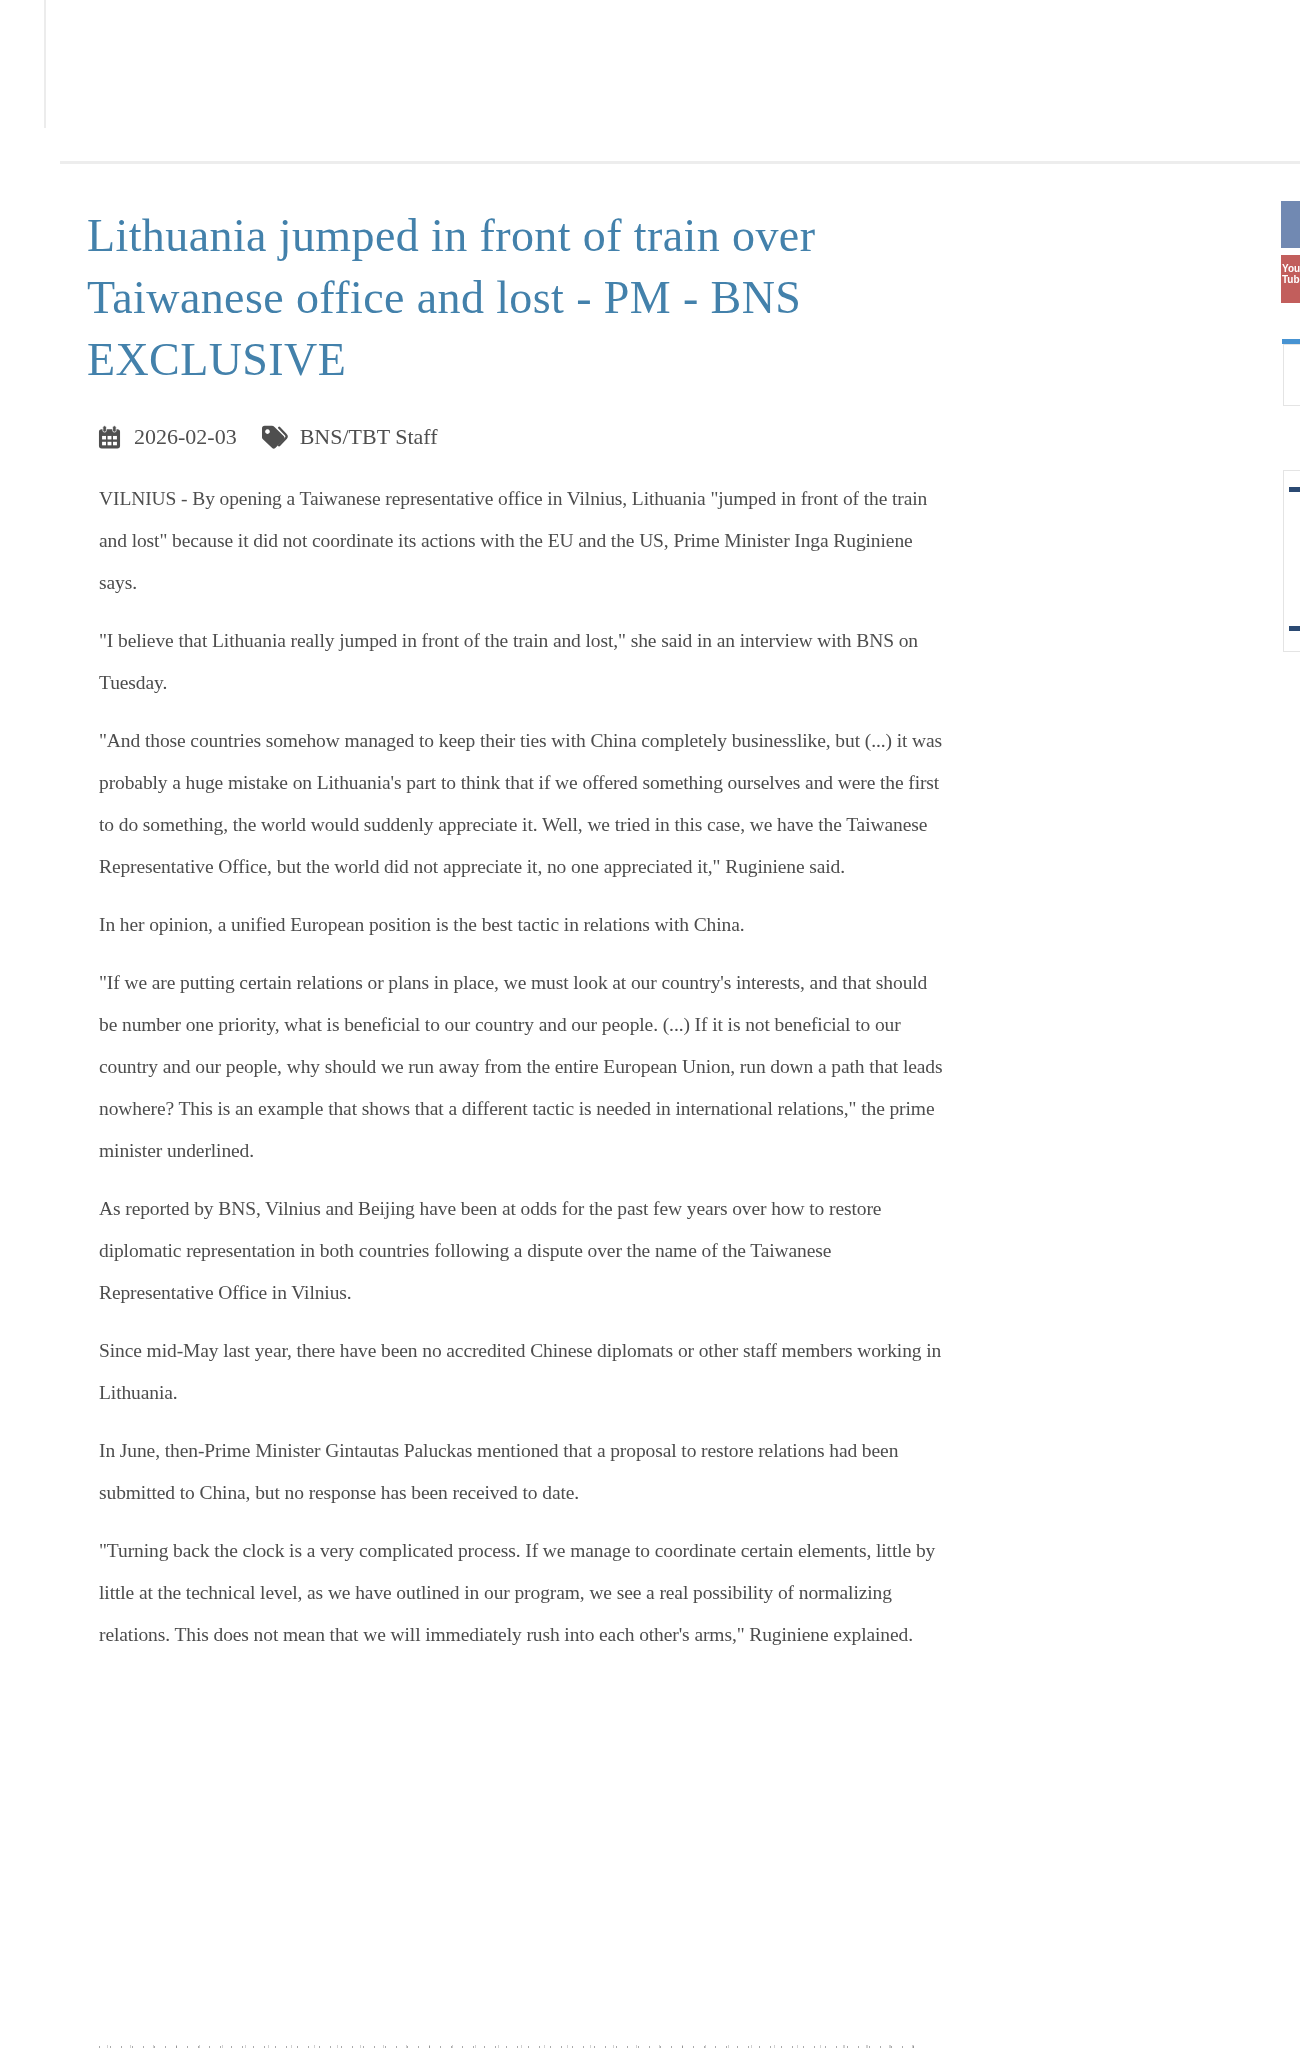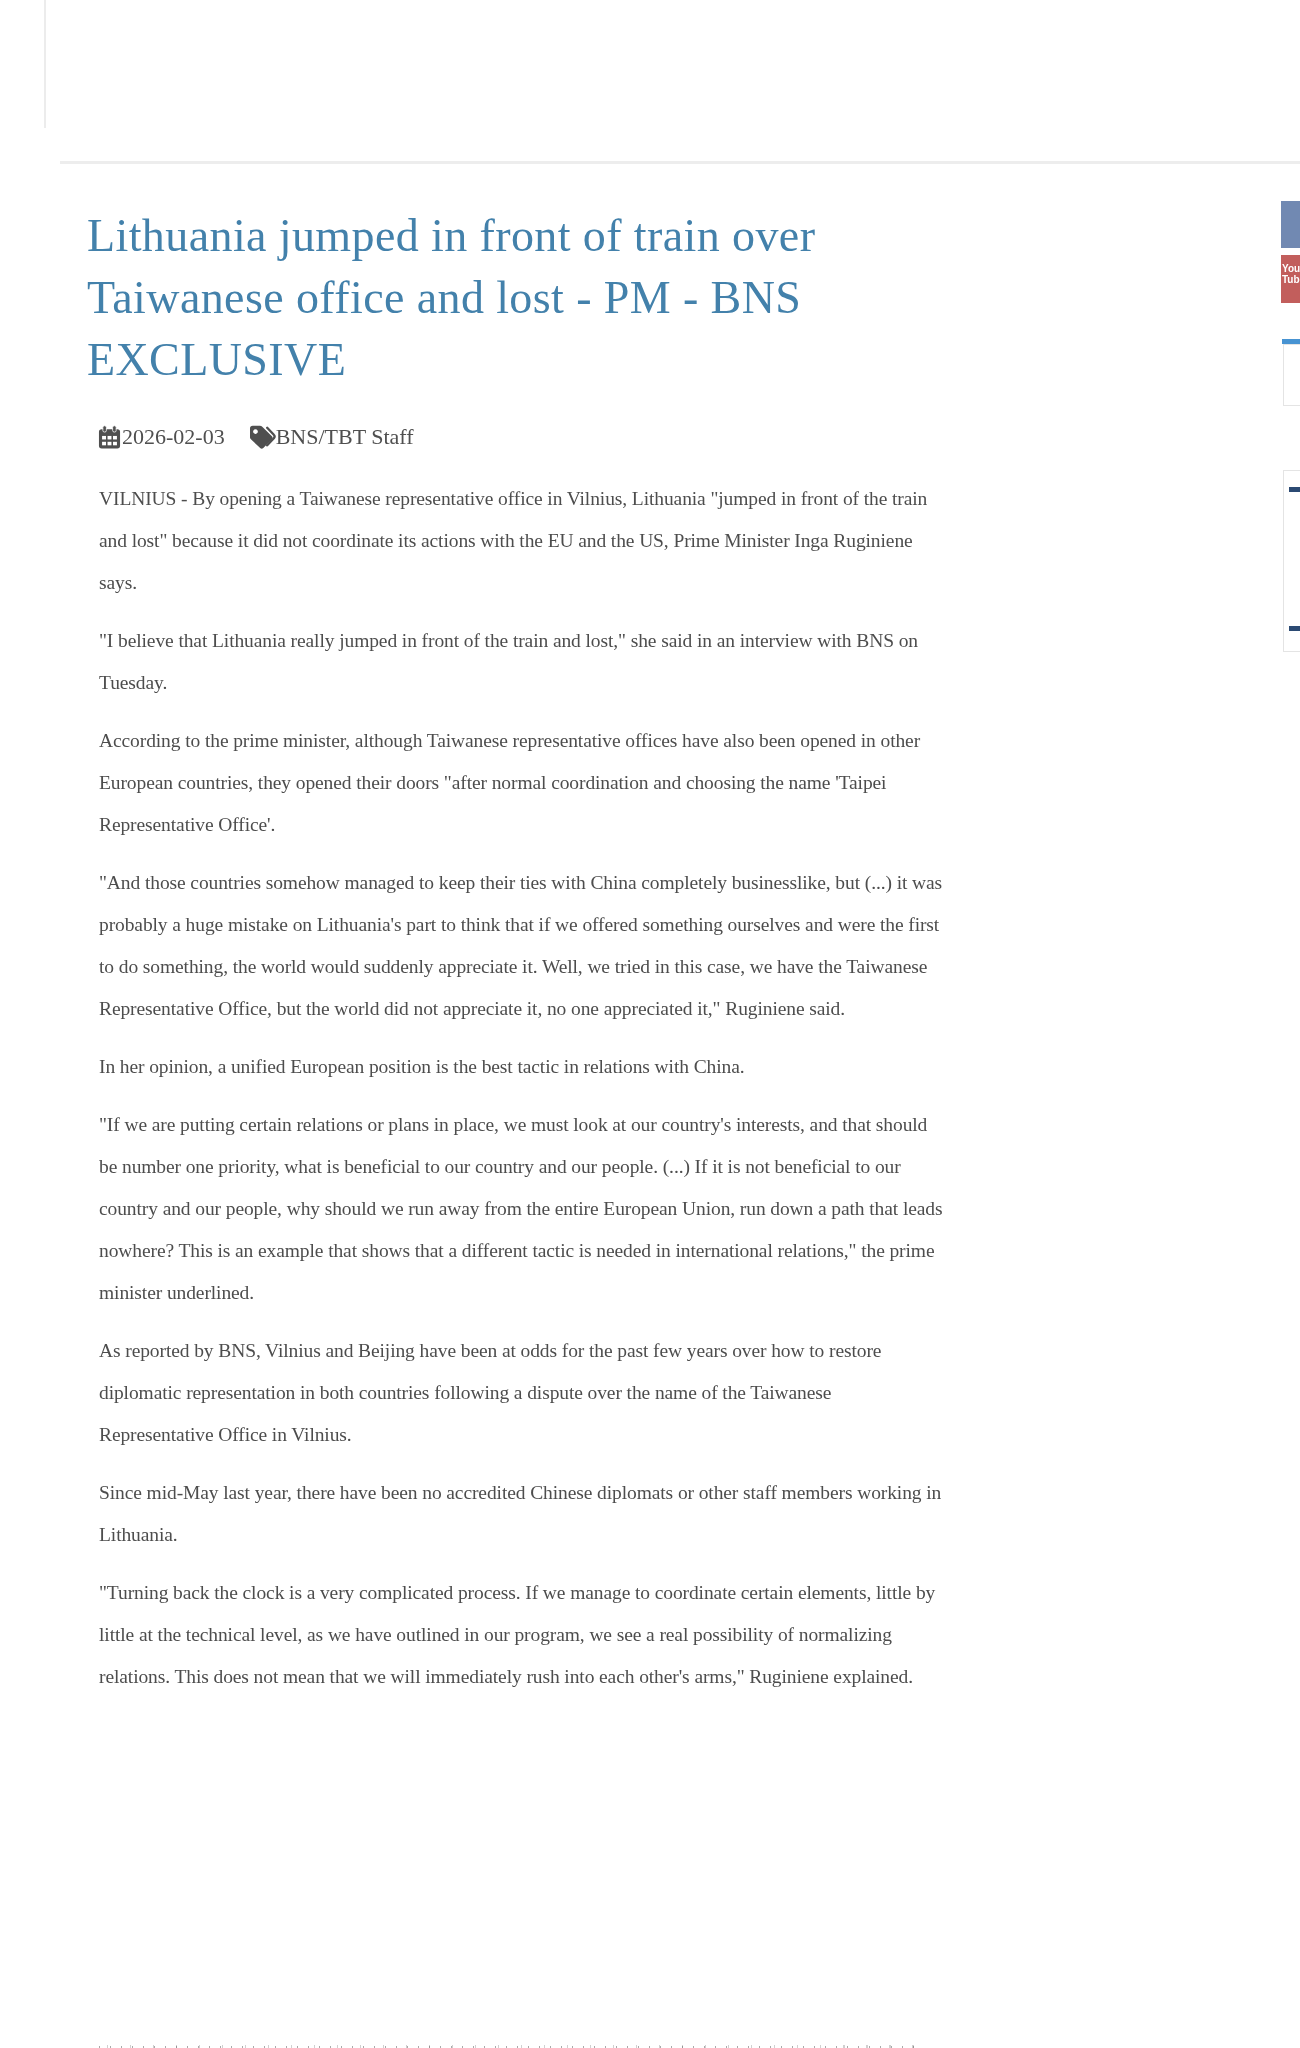--- a/index.html
+++ b/index.html
@@ -21,21 +21,21 @@
     position:absolute; left:78px; top:196px; width:850px; margin:9px;
     font-size:46px; line-height:62px; font-weight:400;
     color:#4381ab; letter-spacing:0.4px;
   }
   .meta {
     position:absolute; left:97px; top:421px; height:32px;
     display:flex; align-items:center;
     color:#4f4f4f; font-size:22px;
   }
   .meta .icon { display:inline-flex; color:#4f4f4f; }
-  .meta .meta-text { }
+  .meta .meta-text { margin-left:12px; }
   .meta .tags-icon { margin-left:24px; }
   .article-body {
     position:absolute; left:99px; top:478px; width:865px;
     font-size:19.5px; line-height:42px; letter-spacing:-0.1px;
     color:#4d4d4d;
   }
   .article-body p { margin:0 16px 16px 0; }
   .clipped-strip {
     position:absolute; left:99px; top:2040px; width:820px; height:8px;
     background:
@@ -111,26 +111,26 @@
         <path fill="currentColor" fill-rule="evenodd" d="M2 27 V9 q0-7 7-7 h18 q4 0 7 3 l24 24 q4 4 0 8 L36 59 q-4 4-8 0 L5 37 q-3-3-3-5 z M16 11 a6 6 0 1 0 0.1 0 z"></path>
         <path d="M46 7 L63 25 q4 4 0 9 L46 52" stroke="currentColor" stroke-width="6" fill="none" stroke-linecap="round"></path>
       </svg>
     </span>
     <span class="meta-text">BNS/TBT Staff</span>
   </div>
 
   <div class="article-body">
     <p>VILNIUS - By opening a Taiwanese representative office in Vilnius, Lithuania "jumped in front of the train and lost" because it did not coordinate its actions with the EU and the US, Prime Minister Inga Ruginiene says.</p>
     <p>"I believe that Lithuania really jumped in front of the train and lost," she said in an interview with BNS on Tuesday.</p>
-    <p>According to the prime minister, although Taiwanese representative offices have also been opened in other European countries, they opened their doors "after normal coordination and choosing the name 'Taipei Representative Office'.</p>
     <p>"And those countries somehow managed to keep their ties with China completely businesslike, but (...) it was probably a huge mistake on Lithuania's part to think that if we offered something ourselves and were the first to do something, the world would suddenly appreciate it. Well, we tried in this case, we have the Taiwanese Representative Office, but the world did not appreciate it, no one appreciated it," Ruginiene said.</p>
     <p>In her opinion, a unified European position is the best tactic in relations with China.</p>
     <p>"If we are putting certain relations or plans in place, we must look at our country's interests, and that should be number one priority, what is beneficial to our country and our people. (...) If it is not beneficial to our country and our people, why should we run away from the entire European Union, run down a path that leads nowhere? This is an example that shows that a different tactic is needed in international relations," the prime minister underlined.</p>
     <p>As reported by BNS, Vilnius and Beijing have been at odds for the past few years over how to restore diplomatic representation in both countries following a dispute over the name of the Taiwanese Representative Office in Vilnius.</p>
     <p>Since mid-May last year, there have been no accredited Chinese diplomats or other staff members working in Lithuania.</p>
+    <p>In June, then-Prime Minister Gintautas Paluckas mentioned that a proposal to restore relations had been submitted to China, but no response has been received to date.</p>
     <p>"Turning back the clock is a very complicated process. If we manage to coordinate certain elements, little by little at the technical level, as we have outlined in our program, we see a real possibility of normalizing relations. This does not mean that we will immediately rush into each other's arms," Ruginiene explained.</p>
   </div>
 
   <div class="clipped-strip"></div>
 
   <div class="fb-box"></div>
   <div class="yt-box">
     <div>You</div>
     <div>Tube</div>
   </div>

